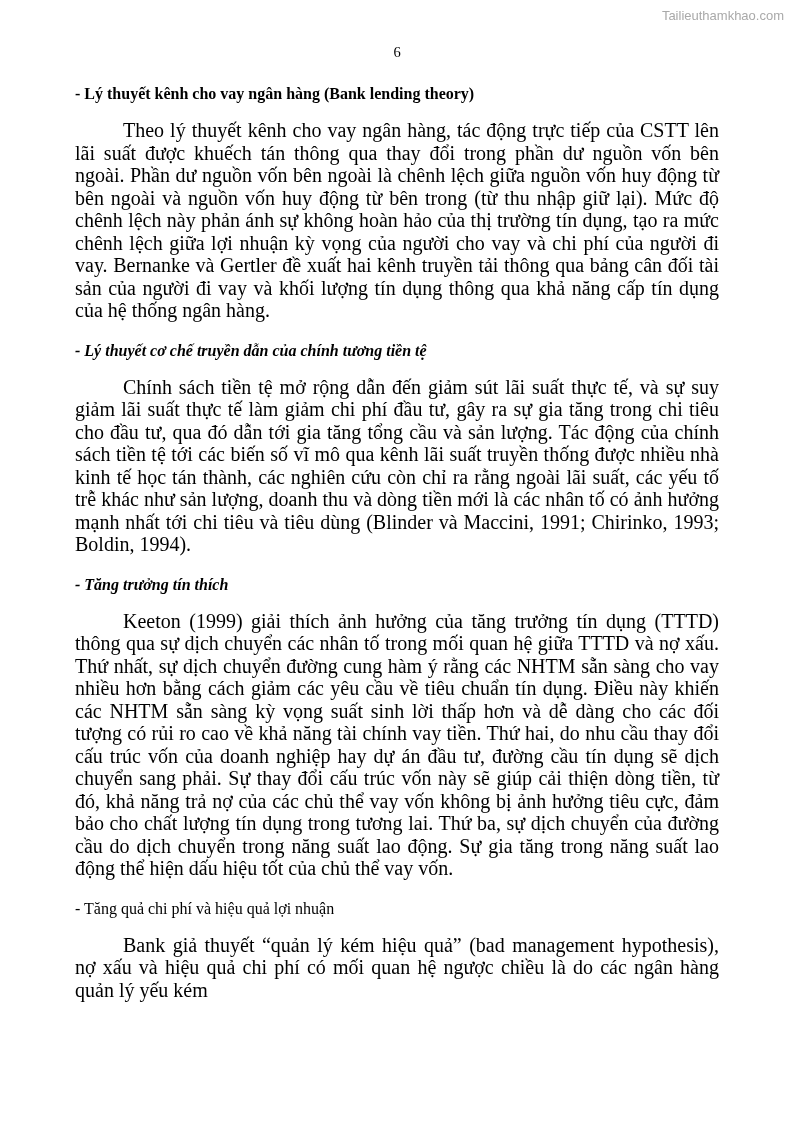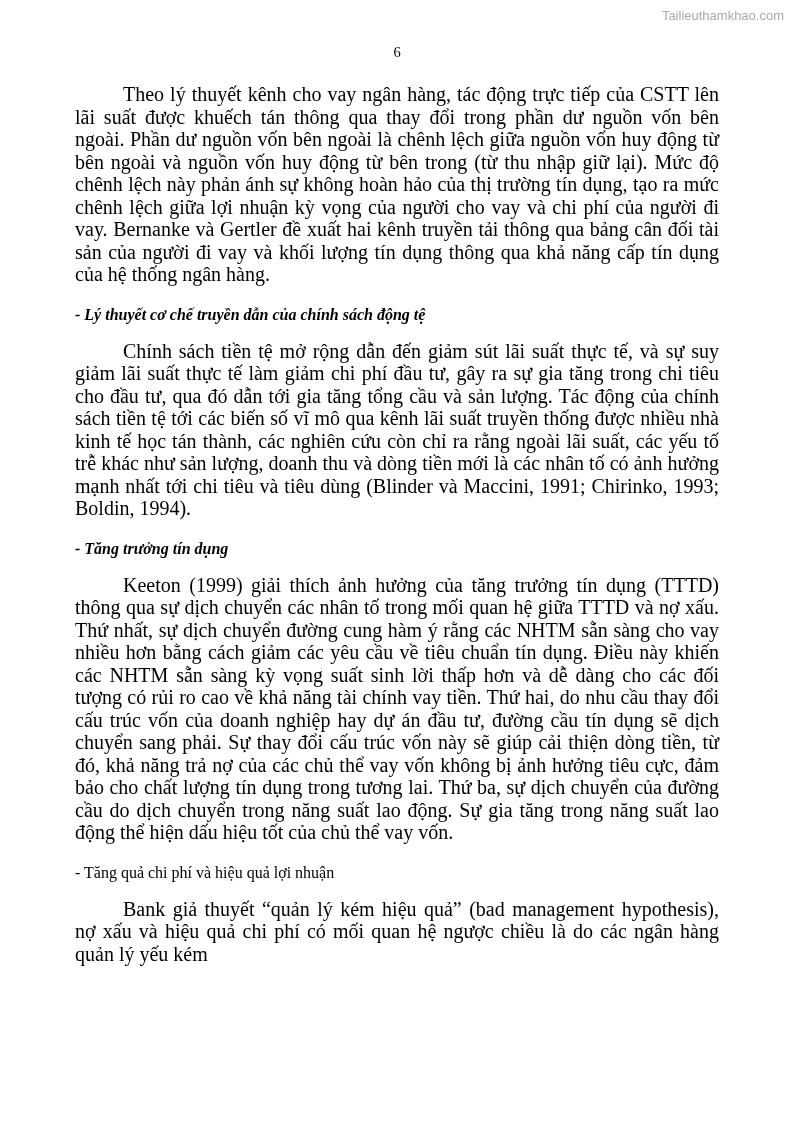--- a/index.html
+++ b/index.html
@@ -55,30 +55,31 @@
 </style>
 </head>
 <body>
 
 <div class="page">
 
   <div class="watermark">Tailieuthamkhao.com</div>
 
   <div class="page-number">6</div>
 
+  <div class="heading">- Lý thuyết kênh cho vay ngân hàng (Bank lending theory)</div>
 
   <p class="para">Theo lý thuyết kênh cho vay ngân hàng, tác động trực tiếp của CSTT lên lãi suất được khuếch tán thông qua thay đổi trong phần dư nguồn vốn bên ngoài. Phần dư nguồn vốn bên ngoài là chênh lệch giữa nguồn vốn huy động từ bên ngoài và nguồn vốn huy động từ bên trong (từ thu nhập giữ lại). Mức độ chênh lệch này phản ánh sự không hoàn hảo của thị trường tín dụng, tạo ra mức chênh lệch giữa lợi nhuận kỳ vọng của người cho vay và chi phí của người đi vay. Bernanke và Gertler đề xuất hai kênh truyền tải thông qua bảng cân đối tài sản của người đi vay và khối lượng tín dụng thông qua khả năng cấp tín dụng của hệ thống ngân hàng.</p>
 
-  <div class="heading italic">- Lý thuyết cơ chế truyền dẫn của chính sách động tệ</div>
+  <div class="heading italic">- Lý thuyết cơ chế truyền dẫn của chính tương tiền tệ</div>
 
   <p class="para">Chính sách tiền tệ mở rộng dẫn đến giảm sút lãi suất thực tế, và sự suy giảm lãi suất thực tế làm giảm chi phí đầu tư, gây ra sự gia tăng trong chi tiêu cho đầu tư, qua đó dẫn tới gia tăng tổng cầu và sản lượng. Tác động của chính sách tiền tệ tới các biến số vĩ mô qua kênh lãi suất truyền thống được nhiều nhà kinh tế học tán thành, các nghiên cứu còn chỉ ra rằng ngoài lãi suất, các yếu tố trễ khác như sản lượng, doanh thu và dòng tiền mới là các nhân tố có ảnh hưởng mạnh nhất tới chi tiêu và tiêu dùng (Blinder và Maccini, 1991; Chirinko, 1993; Boldin, 1994).</p>
 
 
 
-  <div class="heading italic">- Tăng trưởng tín dụng</div>
+  <div class="heading italic">- Tăng trưởng tín thích</div>
 
   <p class="para">Keeton (1999) giải thích ảnh hưởng của tăng trưởng tín dụng (TTTD) thông qua sự dịch chuyển các nhân tố trong mối quan hệ giữa TTTD và nợ xấu. Thứ nhất, sự dịch chuyển đường cung hàm ý rằng các NHTM sẵn sàng cho vay nhiều hơn bằng cách giảm các yêu cầu về tiêu chuẩn tín dụng. Điều này khiến các NHTM sẵn sàng kỳ vọng suất sinh lời thấp hơn và dễ dàng cho các đối tượng có rủi ro cao về khả năng tài chính vay tiền. Thứ hai, do nhu cầu thay đổi cấu trúc vốn của doanh nghiệp hay dự án đầu tư, đường cầu tín dụng sẽ dịch chuyển sang phải. Sự thay đổi cấu trúc vốn này sẽ giúp cải thiện dòng tiền, từ đó, khả năng trả nợ của các chủ thể vay vốn không bị ảnh hưởng tiêu cực, đảm bảo cho chất lượng tín dụng trong tương lai. Thứ ba, sự dịch chuyển của đường cầu do dịch chuyển trong năng suất lao động. Sự gia tăng trong năng suất lao động thể hiện dấu hiệu tốt của chủ thể vay vốn.</p>
 
   <div class="heading plain">- Tăng quả chi phí và hiệu quả lợi nhuận</div>
 
   <p class="para">Bank giả thuyết “quản lý kém hiệu quả” (bad management hypothesis), nợ xấu và hiệu quả chi phí có mối quan hệ ngược chiều là do các ngân hàng quản lý yếu kém</p>
 
 </div>
 
 </body></html>

